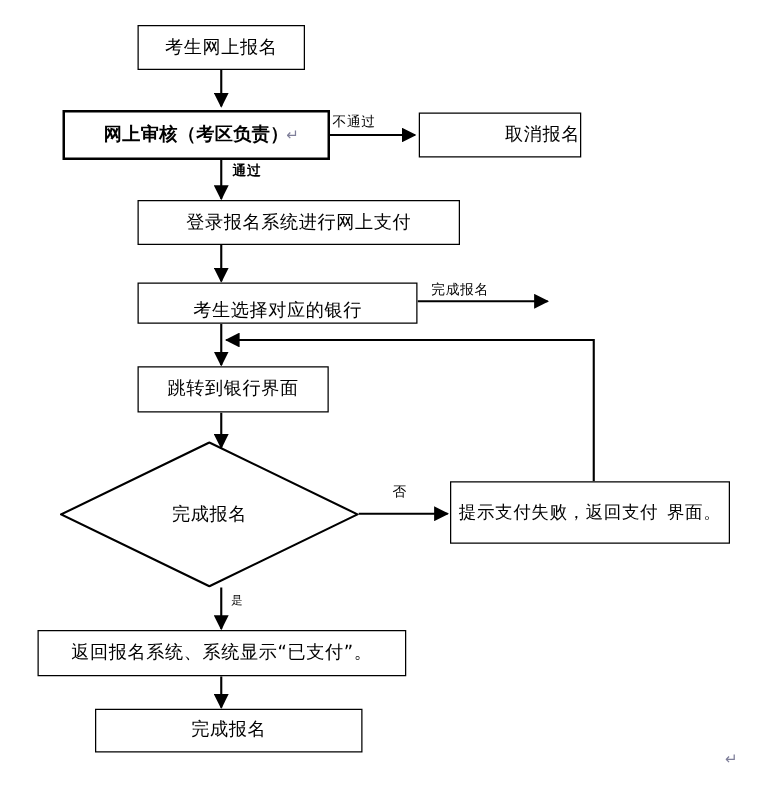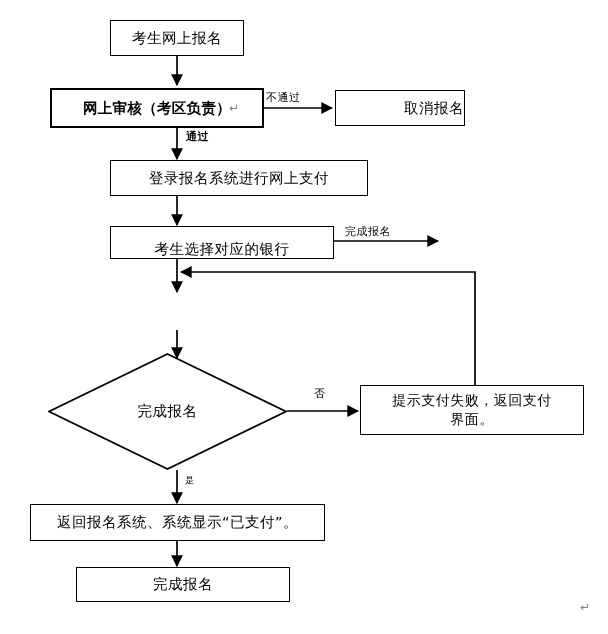--- a/index.html
+++ b/index.html
@@ -140,29 +140,32 @@
 
   <div class="node box" style="left:110px; top:160px; width:258px; height:36px;">
     <span>登录报名系统进行网上支付</span>
   </div>
 
   <div class="node box" style="left:110px; top:226px; width:224px; height:33px;align-items:flex-end;">
     <span>考生选择对应的银行</span>
   </div>
 
 
+  <div class="node box" style="left:110px; top:293px; width:153px; height:37px;">
+    <span>跳转到银行界面</span>
+  </div>
 
   <div class="diamond-wrap" style="left:48px; top:353px; width:239px; height:117px;">
     <svg width="239" height="117" viewBox="0 0 239 117" xmlns="http://www.w3.org/2000/svg">
       <polygon points="119.5,1 238,58.5 119.5,116 1,58.5" fill="#ffffff" stroke="#000000" stroke-width="1.7"></polygon>
     </svg>
     <div class="diamond-label">完成报名</div>
   </div>
 
-  <div class="node box two-line" style="left:360px; top:385px; width:224px; height:50px; flex-direction:column; justify-content:center;">
+  <div class="node box two-line" style="left:360px; top:385px; width:224px; height:50px; flex-direction:row; justify-content:space-between;">
     <span>提示支付失败，返回支付</span>
     <span>界面。</span>
   </div>
 
   <div class="node box" style="left:76px; top:567px; width:214px; height:35px;">
     <span>完成报名</span>
   </div>
 
   <div class="node box" style="left:30px; top:504px; width:295px; height:37px;">
     <span>返回报名系统、系统显示“已支付”。</span>

